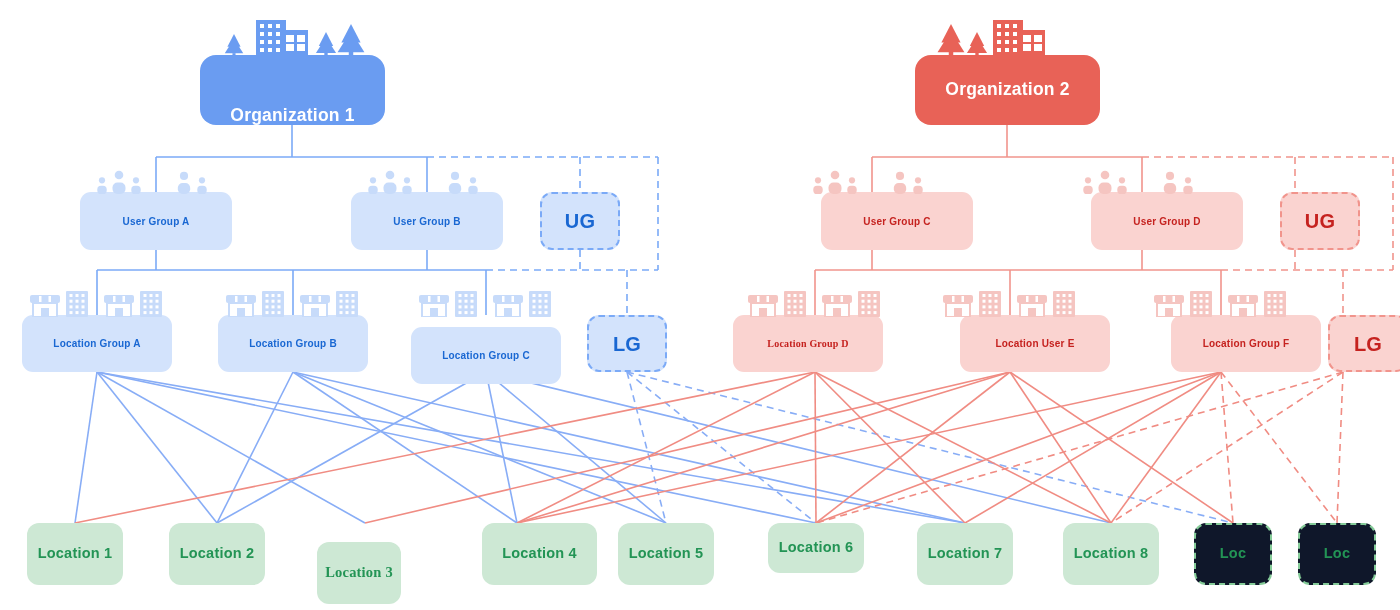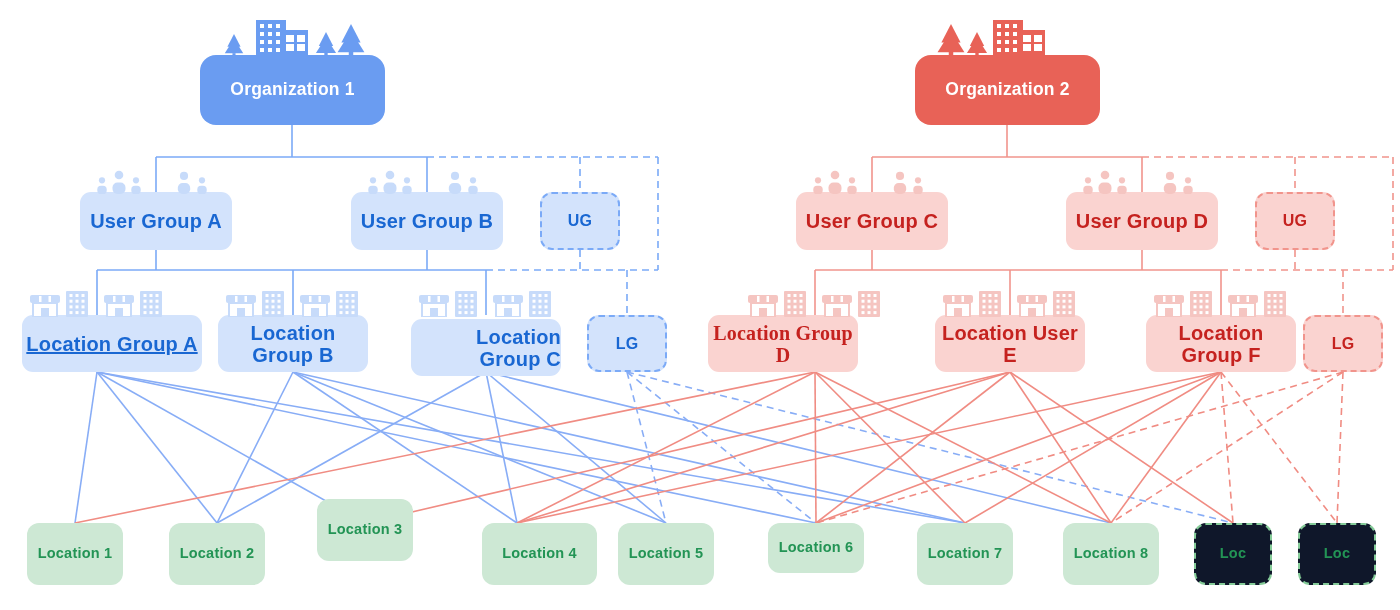--- a/index.html
+++ b/index.html
@@ -6,26 +6,26 @@
   .stage{
     position:relative;width:1400px;height:610px;background:#fff;overflow:hidden;
     font-family:"Liberation Sans",sans-serif;
   }
   #edges{position:absolute;left:0;top:0;width:1400px;height:610px;}
   .box{
     position:absolute;box-sizing:border-box;display:flex;align-items:center;justify-content:center;
     text-align:center;font-weight:bold;border-radius:11px;letter-spacing:.2px;line-height:1.1;
   }
   .box.org{border-radius:16px;color:#fff;font-size:17.5px;}
-  .box.org.blue{background:var(--org-blue);}
+  .box.org.blue{background:var(--org-blue);align-items:flex-end;}
   .box.org.red{background:var(--org-red);text-align:right;}
-  .box.grp{font-size:20px;}
+  .box.grp{font-size:10px;}
   .box.grp.blue{background:var(--light-blue);color:var(--blue-text);}
-  .box.grp.red{background:var(--light-red);color:var(--red-text);}
-  .box.ph{background:#fff;font-size:16px;border-radius:12px;}
+  .box.grp.red{background:var(--light-red);color:var(--red-text);margin-left:25px;}
+  .box.ph{background:#fff;font-size:20px;border-radius:12px;}
   .box.ph.blue{border:2px dashed var(--dash-blue);}
   .box.ph.red{border:2px dashed var(--dash-red);}
   .box.locbox{background:var(--green-fill);color:var(--green-text);font-size:14.5px;border-radius:12px;}
   .box.locbox.ph{background:#0f172a;border:2px dashed var(--green-border);color:var(--green-text);}
   .icon{position:absolute;pointer-events:none;}
 </style>
 </head>
 <body>
 
 <div class="stage">
@@ -219,21 +219,21 @@
           <circle cx="55" cy="16.32" r="3.0959999999999996" fill="#F5C5C1"></circle>
           <rect x="50.32" y="21.72" width="9.36" height="8.28" rx="3.5999999999999996" fill="#F5C5C1"></rect>
           <circle cx="103" cy="11.95" r="4.085" fill="#F5C5C1"></circle>
           <rect x="96.825" y="19.075000000000003" width="12.35" height="10.924999999999999" rx="4.75" fill="#F5C5C1"></rect>
           <circle cx="121" cy="16.32" r="3.0959999999999996" fill="#F5C5C1"></circle>
           <rect x="116.32" y="21.72" width="9.36" height="8.28" rx="3.5999999999999996" fill="#F5C5C1"></rect>
         </svg></div>
       <div class="box grp red ph" style="left: 1255px; top: 192px; width: 80px; height: 58px;">
         <span>UG</span>
       </div>
-      <div class="box grp blue " style="left: 22px; top: 315px; width: 180px; height: 57px; text-decoration: underline;">
+      <div class="box grp blue " style="left: 22px; top: 315px; width: 150px; height: 57px;">
         <span>Location Group A</span>
       </div>
       <div class="icon" style="left: 22px; top: 287px;"><svg width="150" height="30" viewBox="0 0 150 30">
           <rect x="8" y="8" width="30" height="8" rx="2" fill="#C7DBFA"></rect>
           <rect x="17" y="9" width="2.5" height="7" fill="#fff"></rect>
           <rect x="26.5" y="9" width="2.5" height="7" fill="#fff"></rect>
           <rect x="11" y="16" width="24" height="14" fill="#fff" stroke="#C7DBFA" stroke-width="2"></rect>
           <rect x="19" y="21" width="8" height="9" fill="#C7DBFA"></rect>
           <rect x="44" y="4" width="22" height="26" rx="1" fill="#C7DBFA"></rect>
           <rect x="47.5" y="7" width="3" height="3" fill="#fff"></rect>
@@ -301,21 +301,21 @@
           <rect x="121.5" y="12.7" width="3" height="3" fill="#fff"></rect>
           <rect x="127.5" y="12.7" width="3" height="3" fill="#fff"></rect>
           <rect x="133.5" y="12.7" width="3" height="3" fill="#fff"></rect>
           <rect x="121.5" y="18.4" width="3" height="3" fill="#fff"></rect>
           <rect x="127.5" y="18.4" width="3" height="3" fill="#fff"></rect>
           <rect x="133.5" y="18.4" width="3" height="3" fill="#fff"></rect>
           <rect x="121.5" y="24.1" width="3" height="3" fill="#fff"></rect>
           <rect x="127.5" y="24.1" width="3" height="3" fill="#fff"></rect>
           <rect x="133.5" y="24.1" width="3" height="3" fill="#fff"></rect>
         </svg></div>
-      <div class="box grp blue " style="left: 411px; top: 319px; width: 150px; height: 57px; text-align: right;">
+      <div class="box grp blue " style="left: 411px; top: 327px; width: 150px; height: 57px; text-align: right;">
         <span>Location Group C</span>
       </div>
       <div class="icon" style="left: 411px; top: 287px;"><svg width="150" height="30" viewBox="0 0 150 30">
           <rect x="8" y="8" width="30" height="8" rx="2" fill="#C7DBFA"></rect>
           <rect x="17" y="9" width="2.5" height="7" fill="#fff"></rect>
           <rect x="26.5" y="9" width="2.5" height="7" fill="#fff"></rect>
           <rect x="11" y="16" width="24" height="14" fill="#fff" stroke="#C7DBFA" stroke-width="2"></rect>
           <rect x="19" y="21" width="8" height="9" fill="#C7DBFA"></rect>
           <rect x="44" y="4" width="22" height="26" rx="1" fill="#C7DBFA"></rect>
           <rect x="47.5" y="7" width="3" height="3" fill="#fff"></rect>
@@ -477,21 +477,21 @@
         </svg></div>
       <div class="box grp red ph" style="left: 1303px; top: 315px; width: 80px; height: 57px;">
         <span>LG</span>
       </div>
       <div class="box locbox  " style="left: 27px; top: 523px; width: 96px; height: 62px;">
         <span>Location 1</span>
       </div>
       <div class="box locbox  " style="left: 169px; top: 523px; width: 96px; height: 62px;">
         <span>Location 2</span>
       </div>
-      <div class="box locbox  " style="left: 317px; top: 499px; width: 96px; height: 62px;">
+      <div class="box locbox  " style="left: 317px; top: 542px; width: 84px; height: 62px; font-family: Liberation Serif, serif;">
         <span>Location 3</span>
       </div>
       <div class="box locbox  " style="left: 482px; top: 523px; width: 115px; height: 62px;">
         <span>Location 4</span>
       </div>
       <div class="box locbox  " style="left: 618px; top: 523px; width: 96px; height: 62px;">
         <span>Location 5</span>
       </div>
       <div class="box locbox  " style="left: 768px; top: 523px; width: 96px; height: 50px;">
         <span>Location 6</span>

